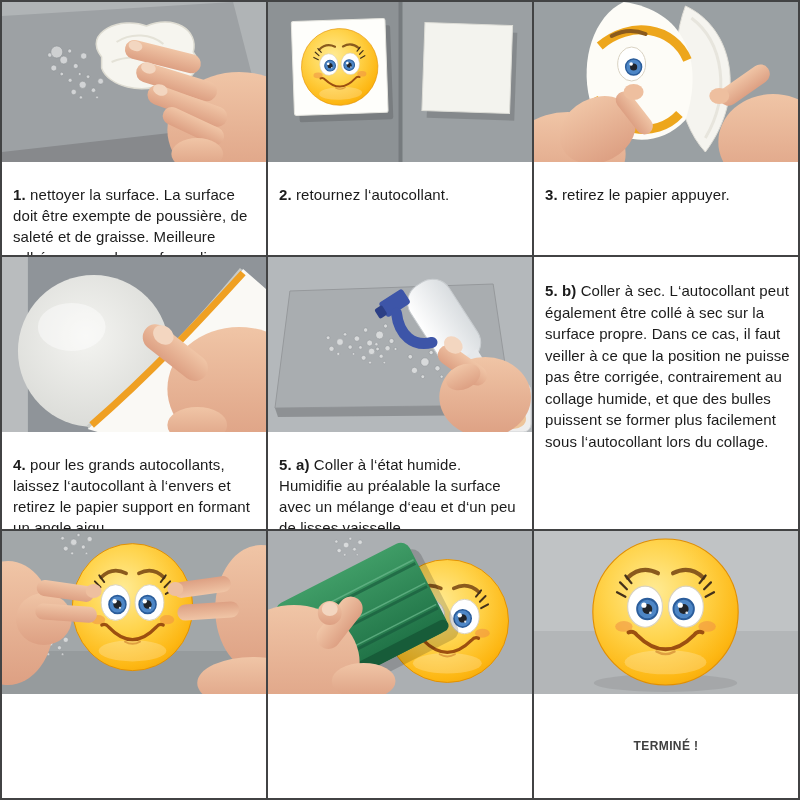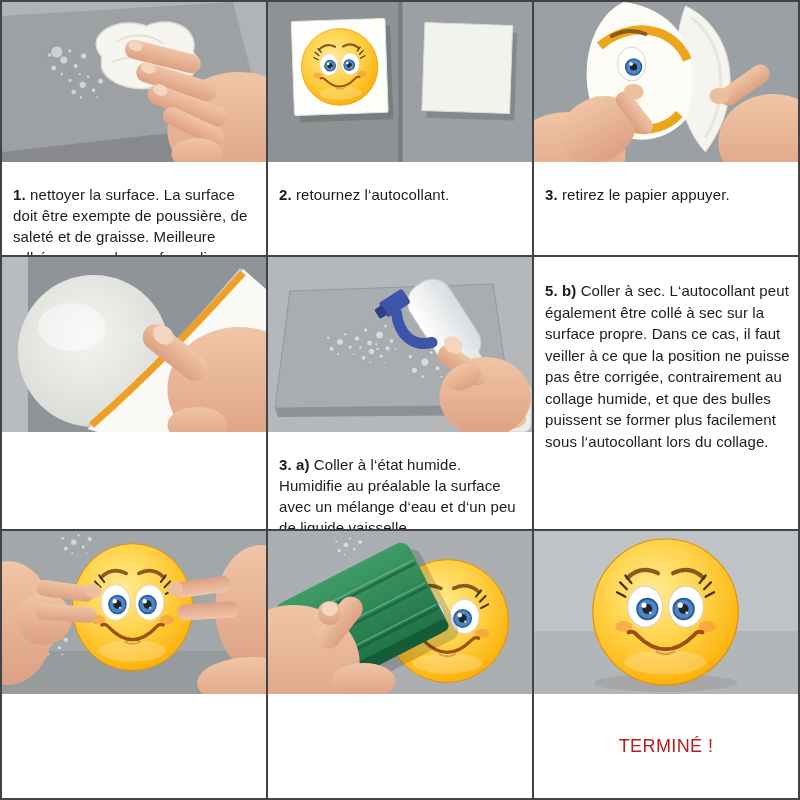--- a/index.html
+++ b/index.html
@@ -23,23 +23,23 @@
     padding:7px 8px 4px 11px;
     font-size:15px;line-height:21px;letter-spacing:.1px;
   }
   .caption b{font-weight:700;}
   .text-cell{
     background:#fff;color:#1b1b1b;
     padding:8px 8px 4px 11px;
     font-size:15px;line-height:21.5px;letter-spacing:.1px;
   }
   .finished-caption{
-    flex:1 1 auto;background:#fff;color:#b91c1c;
+    flex:1 1 auto;background:#fff;color:#404040;
     display:flex;align-items:center;justify-content:center;
-    font-size:18px;font-weight:400;letter-spacing:.4px;
+    font-size:12px;font-weight:700;letter-spacing:.4px;
   }
   .defs-holder{position:absolute;width:0;height:0;overflow:hidden;}
 </style>
 </head>
 <body>
 
 <svg class="defs-holder" aria-hidden="true">
   <defs>
     <radialGradient id="faceGrad" cx="42%" cy="36%" r="78%">
       <stop offset="0%" stop-color="#ffeb95"></stop>
@@ -198,20 +198,21 @@
           <path d="M90,168 C150,116 200,62 242,16" stroke="#efa023" stroke-width="7" fill="none"></path>
         </g>
         <g fill="url(#skinGrad)">
           <ellipse cx="238" cy="132" rx="72" ry="62"></ellipse>
           <rect x="152" y="62" width="76" height="26" rx="13" transform="rotate(38 152 62)"></rect>
           <ellipse cx="162" cy="78" rx="11" ry="9" fill="#f3d6c0" transform="rotate(38 162 78)"></ellipse>
           <ellipse cx="196" cy="168" rx="30" ry="18"></ellipse>
         </g>
       </svg>
     </div>
+    <p class="caption"><b>4.</b> <span>pour les grands autocollants, laissez l‘autocollant à l‘envers et retirez le papier support en formant un angle aigu.</span></p>
   </div>
 
   <div class="cell">
     <div class="photo ph-r2">
       <svg viewBox="0 0 265 175" preserveAspectRatio="none">
         <rect width="265" height="175" fill="#b4b8bb"></rect>
         <polygon points="22,34 226,27 244,148 7,151" fill="#a9adb0" stroke="#96999c" stroke-width="1"></polygon>
         <polygon points="7,151 244,148 240,158 10,160" fill="#8e9194"></polygon>
         <g>
           <use href="#drops" x="112" y="78"></use>
@@ -231,21 +232,21 @@
           <ellipse cx="246" cy="162" rx="13" ry="10" fill="#edc49a"></ellipse>
         </g>
         <g fill="url(#skinGrad)">
           <ellipse cx="218" cy="140" rx="46" ry="40"></ellipse>
           <rect x="178" y="84" width="56" height="20" rx="10" transform="rotate(35 178 84)"></rect>
           <ellipse cx="186" cy="88" rx="10" ry="8" fill="#f3d6c0" transform="rotate(35 186 88)"></ellipse>
           <ellipse cx="196" cy="120" rx="18" ry="12" transform="rotate(-25 196 120)"></ellipse>
         </g>
       </svg>
     </div>
-    <p class="caption"><b>3. a)</b> <span>Coller à l‘état humide. Humidifie au préalable la surface avec un mélange d‘eau et d‘un peu de liquide vaisselle.</span></p>
+    <p class="caption"><b>5. a)</b> <span>Coller à l‘état humide. Humidifie au préalable la surface avec un mélange d‘eau et d‘un peu de lisses vaisselle.</span></p>
   </div>
 
   <div class="cell">
     <p class="text-cell"><b>5. b)</b> <span>Coller à sec. L‘autocollant peut également être collé à sec sur la surface propre. Dans ce cas, il faut veiller à ce que la position ne puisse pas être corrigée, contrairement au collage humide, et que des bulles puissent se former plus facilement sous l‘autocollant lors du collage.</span></p>
   </div>
 
   <div class="cell">
     <div class="photo ph-r3">
       <svg viewBox="0 0 265 163" preserveAspectRatio="none">
         <rect width="265" height="163" fill="#a2a7a9"></rect>

